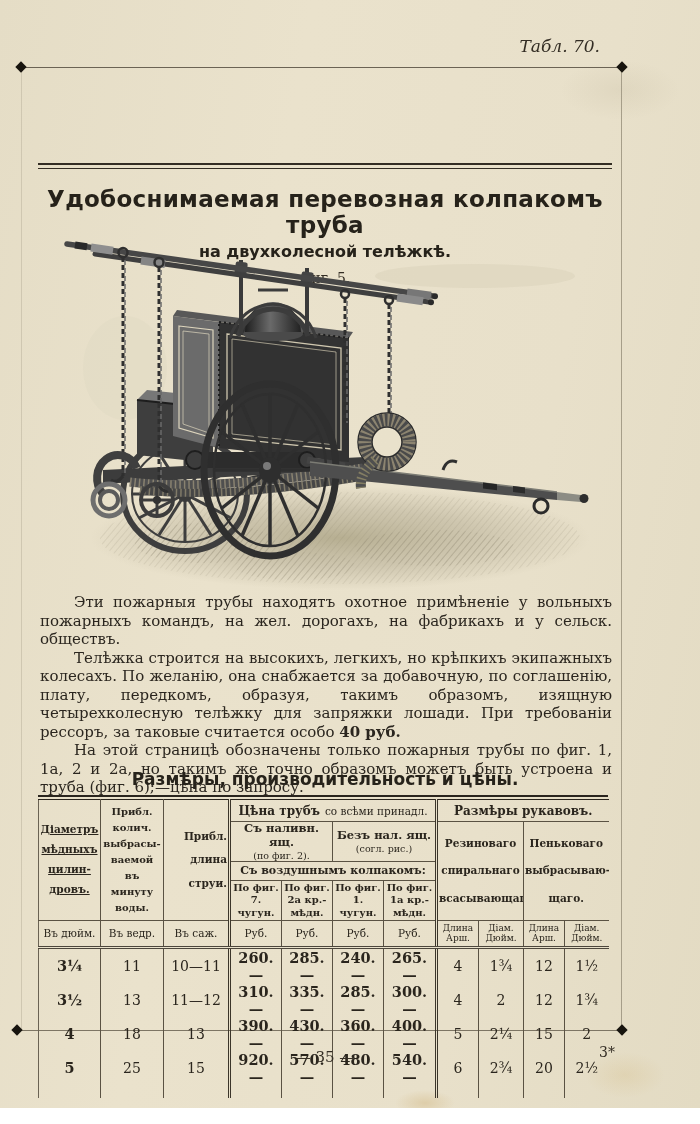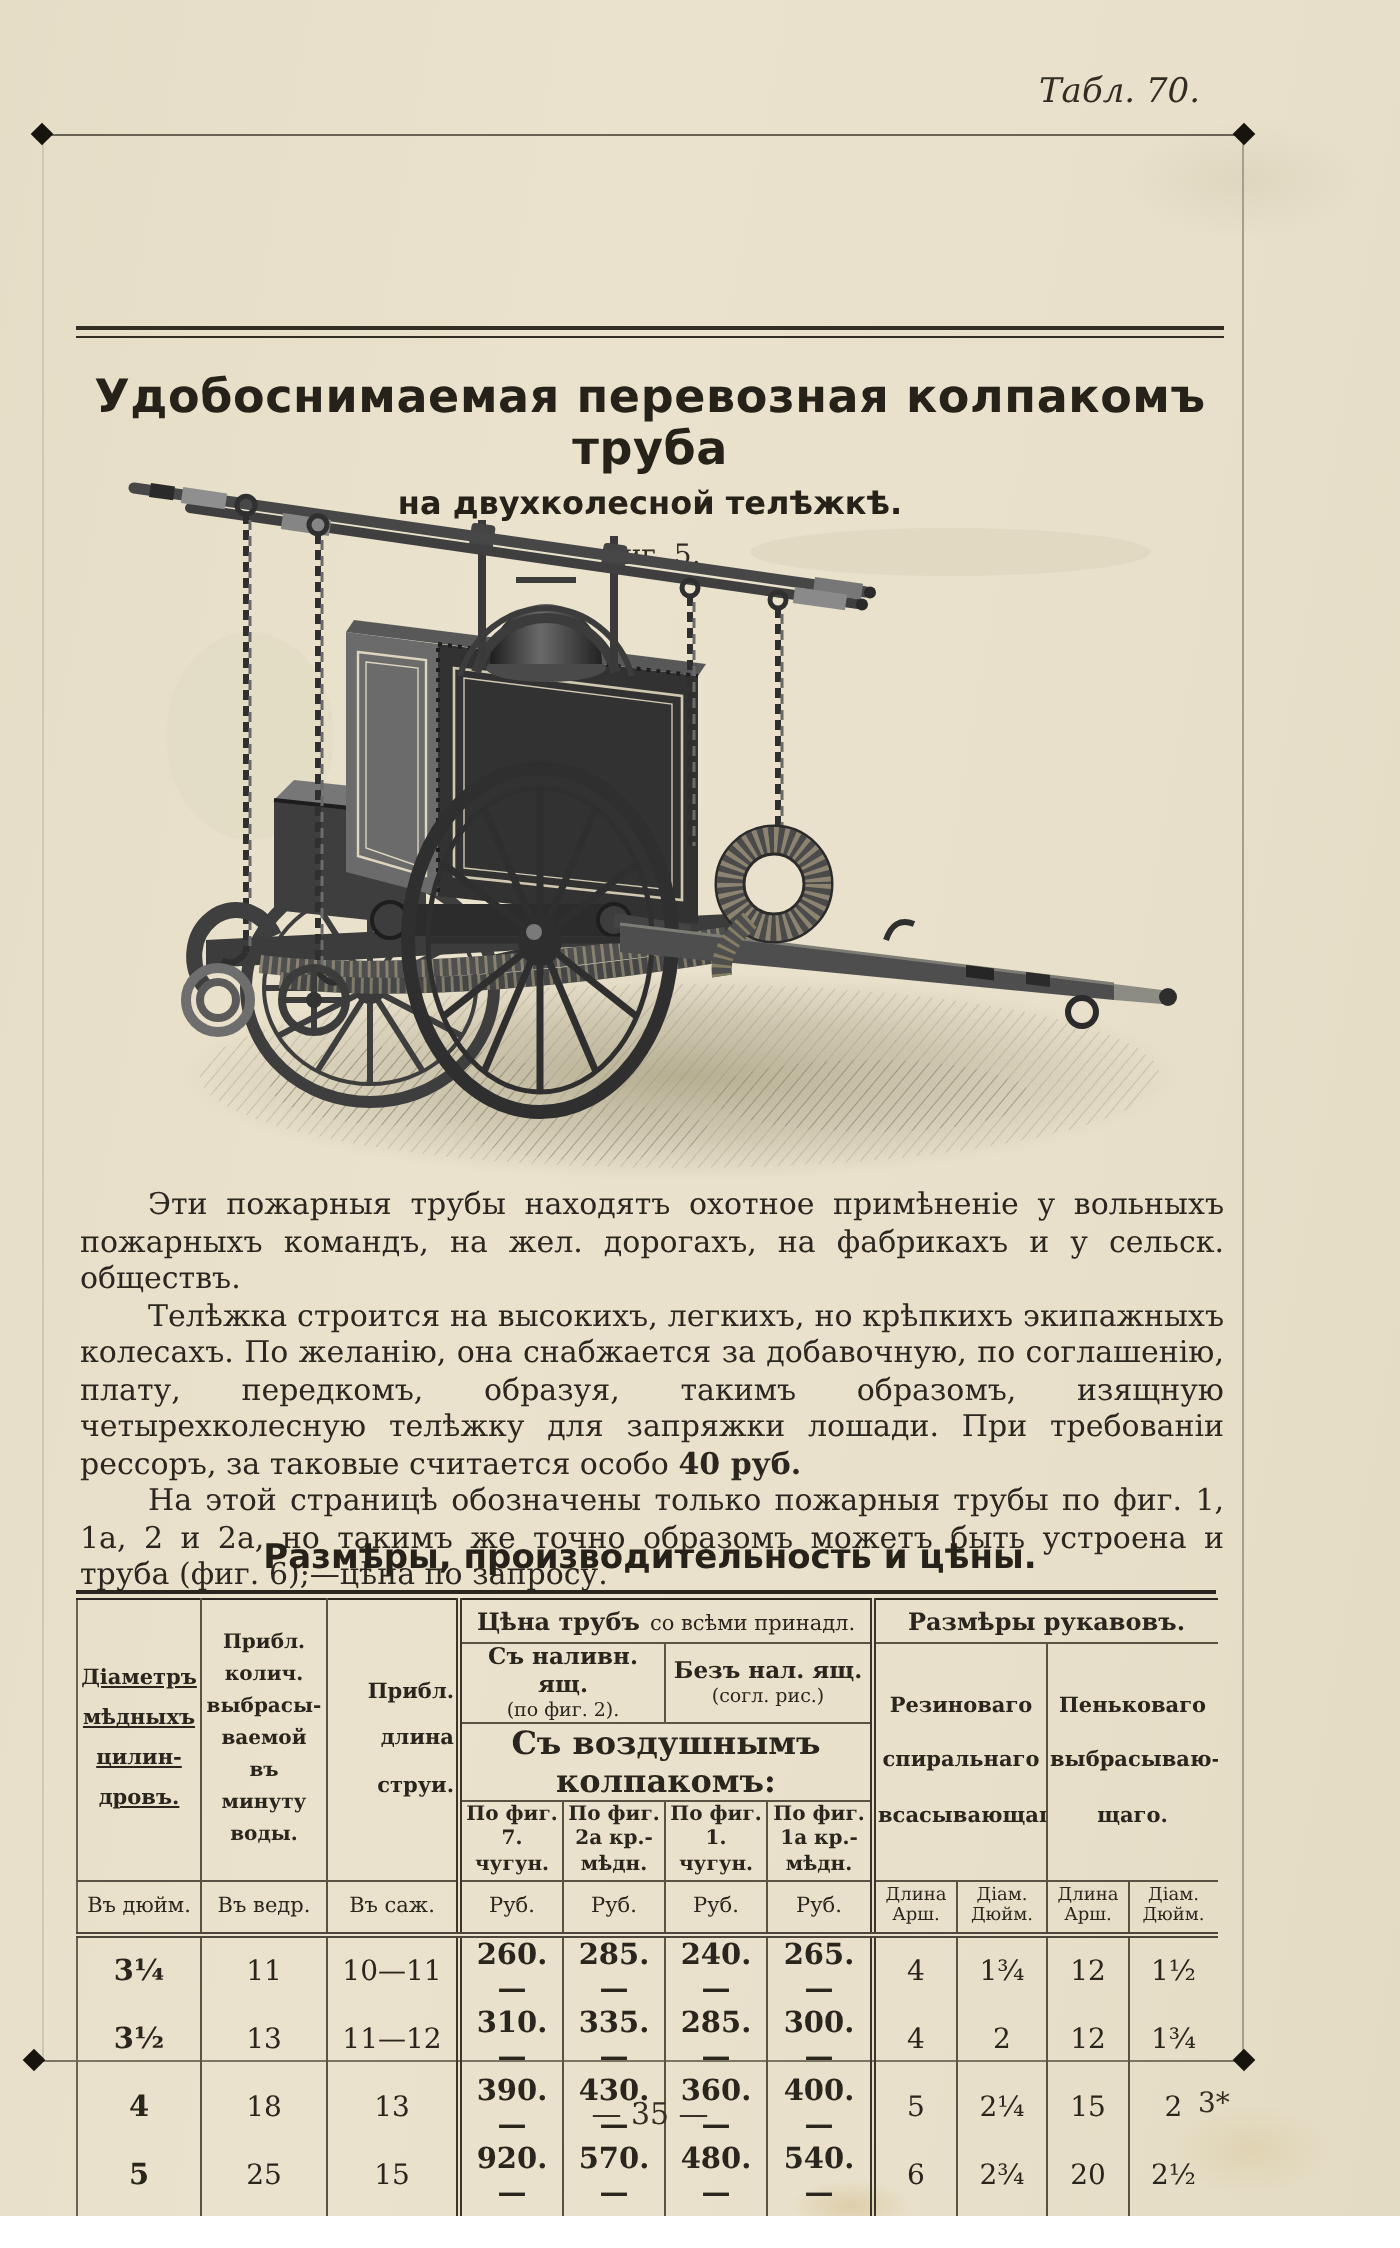--- a/index.html
+++ b/index.html
@@ -45,21 +45,21 @@
   .bb{border-bottom:1px solid #5a5243;}
   tr.rA{height:22px;} tr.rB{height:30px;} tr.rC{height:19px;} tr.rD{height:40px;}
   tr.rU{height:27px;} tr.data{height:19px;} tr.tail{height:13px;}
   .th-tall{font-weight:bold;font-size:10.5px;line-height:1.9;text-decoration:underline;}
   .th-qty{font-weight:bold;font-size:10px;line-height:1.6;}
   .th-jet{font-weight:bold;font-size:10.5px;line-height:2.2;text-align:right;}
   .grp{font-weight:bold;font-size:12px;margin-top:36px;}
   .grp .rest{font-weight:normal;font-size:10.5px;margin-left:5px;}
   .subhdr{font-weight:bold;font-size:11.5px;line-height:1.2;}
   .subhdr .note{display:block;font-weight:normal;font-size:9.5px;}
-  .air{font-weight:bold;font-size:16px;}
+  .air{font-weight:bold;font-size:11px;}
   .fighdr{font-weight:bold;font-size:10px;line-height:1.25;}
   .hose{font-weight:bold;font-size:10.5px;line-height:2.6;}
   .rU td{border-top:1px solid #5a5243;border-bottom:3px double #4c463c;font-size:10.5px;}
   .rU td.lenu{font-size:9px;line-height:1.2;}
   tr.data td{font-size:14px;}
   tr.data td.b{font-size:14.5px;}
   
   .pagenum{position:absolute;top:1048px;left:40px;width:570px;text-align:center;
     font:15px "DejaVu Serif",serif;color:#332d24;}
   .sig{position:absolute;top:1044px;left:599px;font:14px "DejaVu Serif",serif;color:#332d24;}

